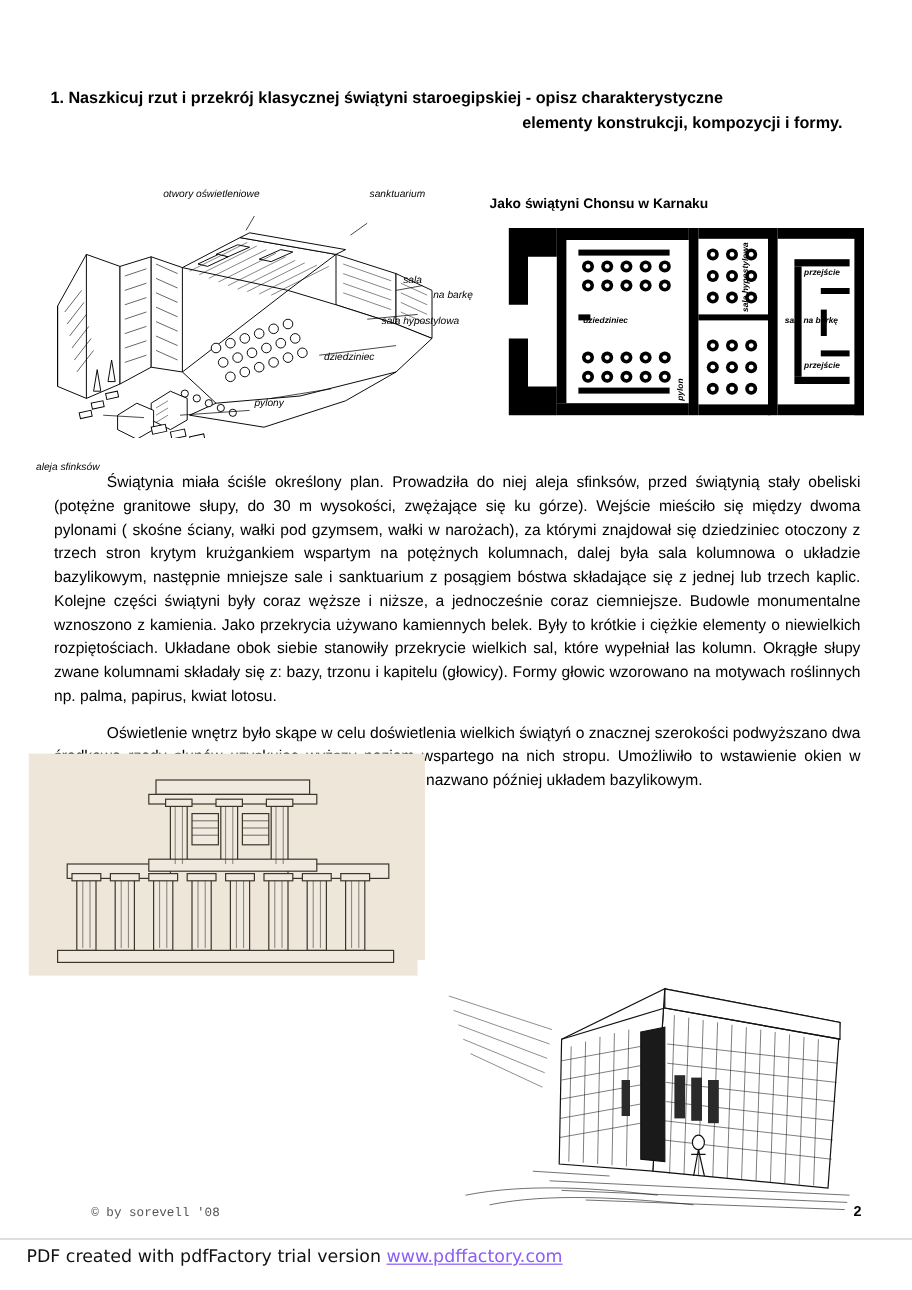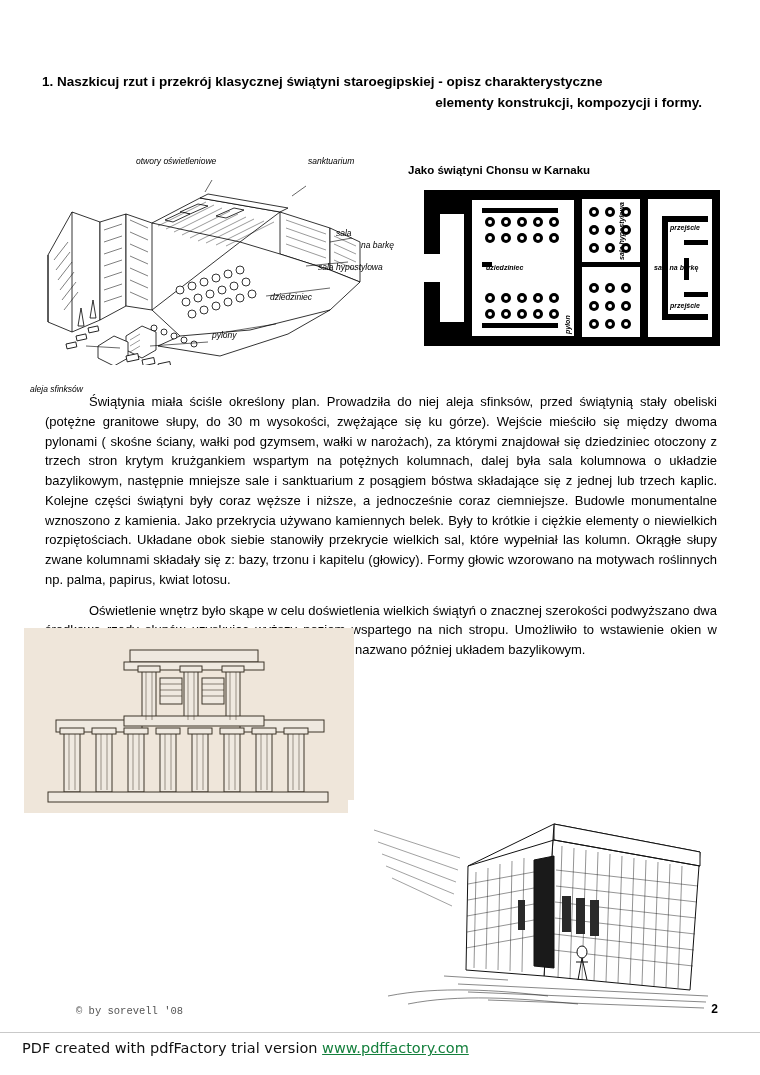--- a/index.html
+++ b/index.html
@@ -155,21 +155,21 @@
   }
   .footer-text {
     position: absolute;
     left: 22px;
     top: 1040px;
     font-size: 14.5px;
     color: #111;
     font-family: "DejaVu Sans", sans-serif;
   }
   .footer-link {
-    color: #15803d;
+    color: #8b5cf6;
     text-decoration: underline;
   }
 </style>
 </head>
 <body>
 
 <div class="page">
 
   <div class="heading">
     <span>1. Naszkicuj rzut i przekrój klasycznej świątyni staroegipskiej - opisz charakterystyczne</span>

